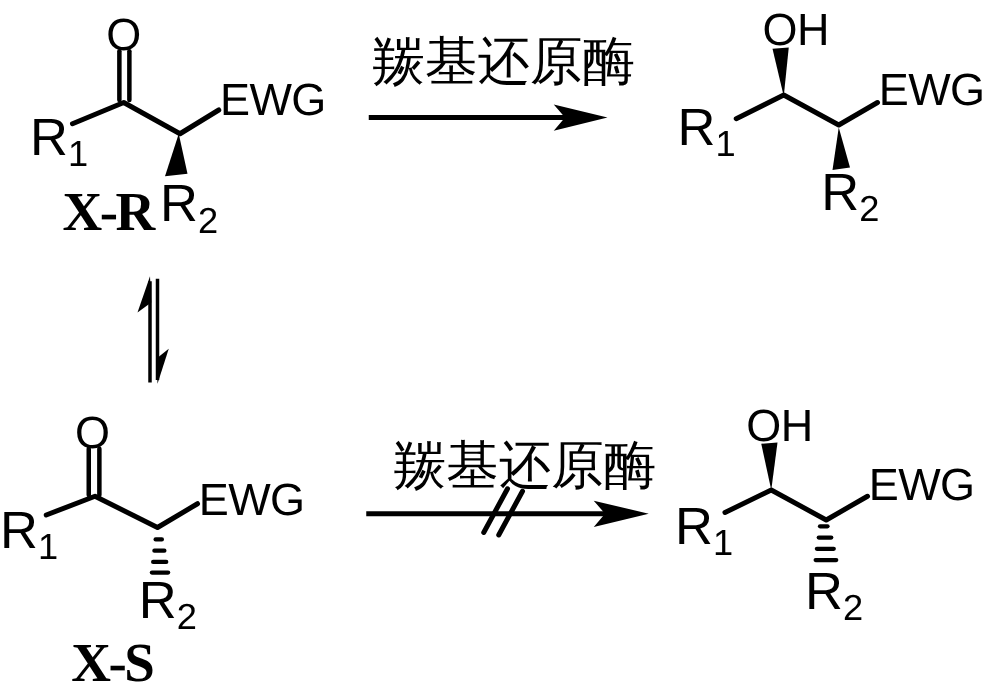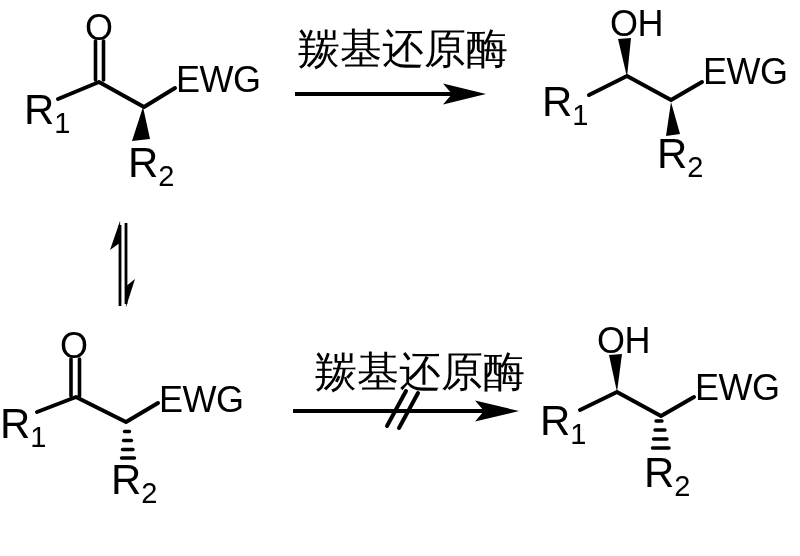--- a/index.html
+++ b/index.html
@@ -83,32 +83,34 @@
         <line x1="653.5" y1="439" x2="667" y2="439"></line>
         <line x1="652.5" y1="448" x2="669" y2="448"></line>
       </g>
     </g>
   </svg>
 
   <div class="lbl atom" style="left:85px; top:10px;">O</div>
   <div class="lbl rgroup" style="left:24px; top:89px;"><span>R</span><sub>1</sub></div>
   <div class="lbl atom" style="left:176px; top:62px;">EWG</div>
   <div class="lbl rgroup" style="left:128px; top:142px;"><span>R</span><sub>2</sub></div>
+  <div class="lbl isomer" style="left:50px; top:148px;">X-R</div>
 
   <div class="lbl enzyme" style="left:298px; top:28px;">羰基还原酶</div>
 
   <div class="lbl atom" style="left:610px; top:6px;">OH</div>
   <div class="lbl rgroup" style="left:542px; top:81px;"><span>R</span><sub>1</sub></div>
   <div class="lbl atom" style="left:703px; top:54px;">EWG</div>
   <div class="lbl rgroup" style="left:657px; top:133px;"><span>R</span><sub>2</sub></div>
 
   <div class="lbl atom" style="left:60px; top:328px;">O</div>
   <div class="lbl rgroup" style="left:0px; top:403px;"><span>R</span><sub>1</sub></div>
   <div class="lbl atom" style="left:159px; top:382px;">EWG</div>
   <div class="lbl rgroup" style="left:111px; top:459px;"><span>R</span><sub>2</sub></div>
+  <div class="lbl isomer" style="left:57px; top:509px;">X-S</div>
 
   <div class="lbl enzyme" style="left:315px; top:351px;">羰基还原酶</div>
 
   <div class="lbl atom" style="left:597px; top:323px;">OH</div>
   <div class="lbl rgroup" style="left:540px; top:400px;"><span>R</span><sub>1</sub></div>
   <div class="lbl atom" style="left:695px; top:370px;">EWG</div>
   <div class="lbl rgroup" style="left:644px; top:452px;"><span>R</span><sub>2</sub></div>
 
 </div>
 

